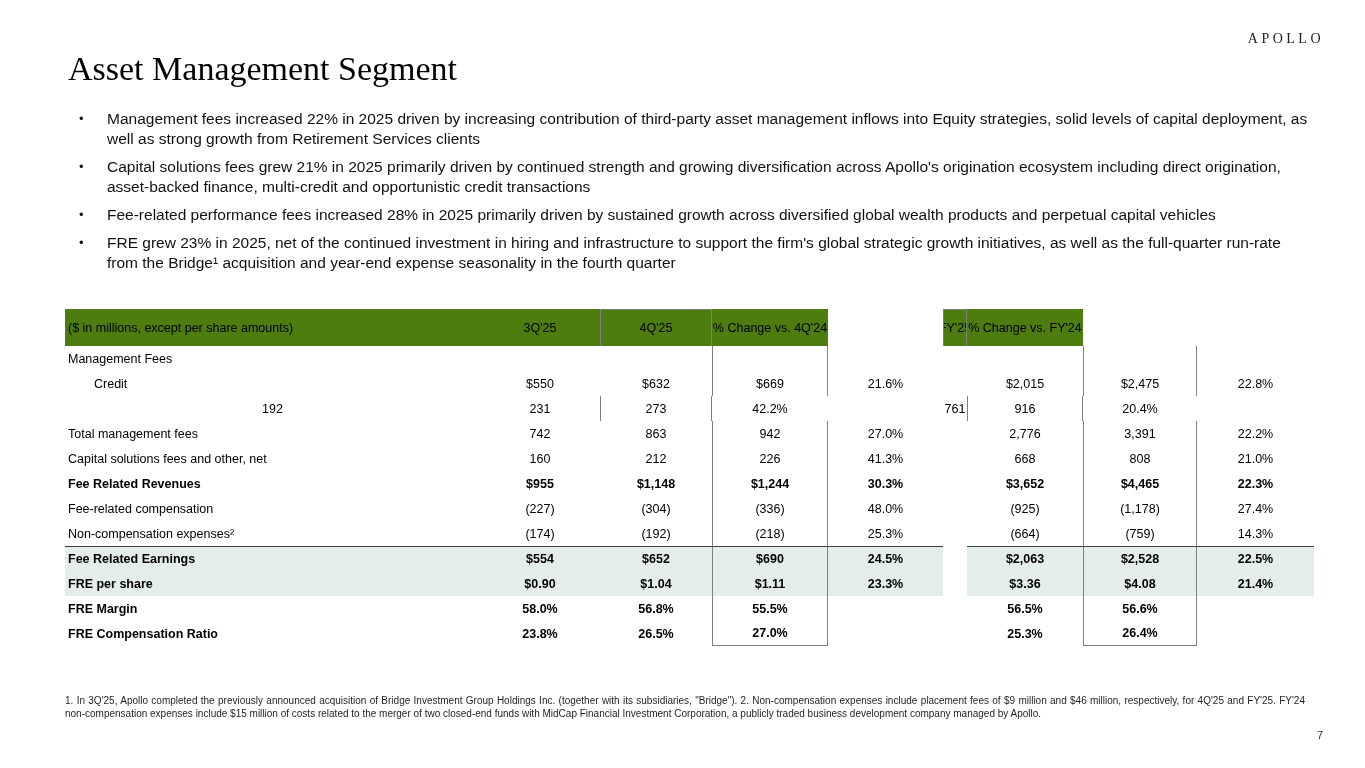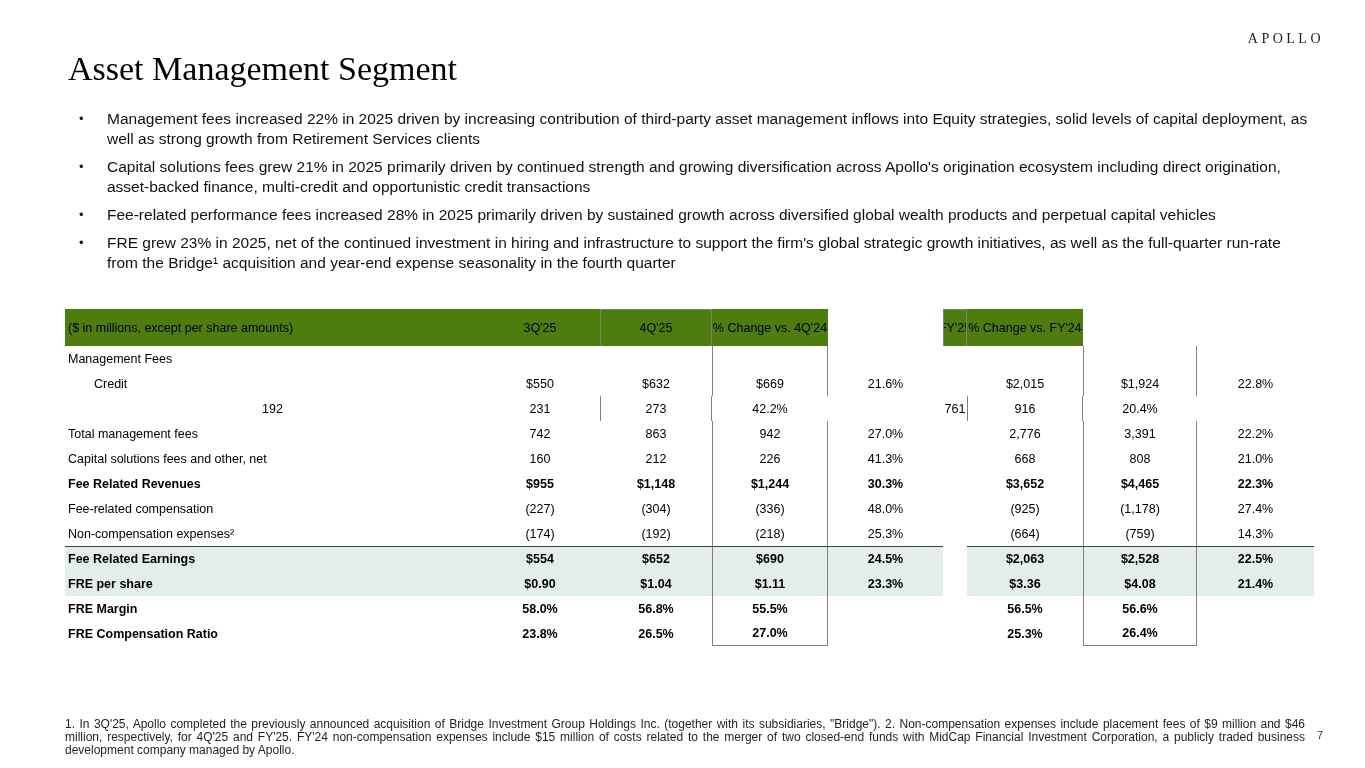--- a/index.html
+++ b/index.html
@@ -49,21 +49,21 @@
   .thead .cell:not(.gap) { background:#4d7c0f; }
   .hl .cell:not(.gap) { background:#e3ede9; }
   .topline .cell:not(.gap) { border-top:1px solid #3f3f3f; }
   .boxed { border-left:1px solid #7f7f7f; border-right:1px solid #7f7f7f; }
   .thead .boxed { border-top:1px solid #7f7f7f; }
   .lastrow .boxed { border-bottom:1px solid #7f7f7f; }
   .bold .cell { font-weight:bold; }
   
   .footnote {
     position:absolute; left:65px; top:694px; width:1240px;
-    font-size:12px; line-height:13px; text-align:justify; color:#1f1f1f;margin-top:24px;
+    font-size:10px; line-height:13px; text-align:justify; color:#1f1f1f;
   }
   .page-num {
     position:absolute; right:42px; top:729px; font-size:11px; color:#333;
   }
 </style>
 </head>
 <body>
 
 <div class="slide">
 
@@ -112,21 +112,21 @@
         <div class="cell"></div>
       </div>
       <div class="trow indent">
         <div class="cell lbl">Credit</div>
         <div class="cell">$550</div>
         <div class="cell">$632</div>
         <div class="cell boxed">$669</div>
         <div class="cell">21.6%</div>
         <div class="cell gap"></div>
         <div class="cell">$2,015</div>
-        <div class="cell boxed">$1,924</div>
+        <div class="cell boxed">$2,475</div>
         <div class="cell">22.8%</div>
       </div>
       <div class="trow indent">
         <div class="cell">192</div>
         <div class="cell">231</div>
         <div class="cell boxed">273</div>
         <div class="cell">42.2%</div>
         <div class="cell gap"></div>
         <div class="cell">761</div>
         <div class="cell boxed">916</div>

